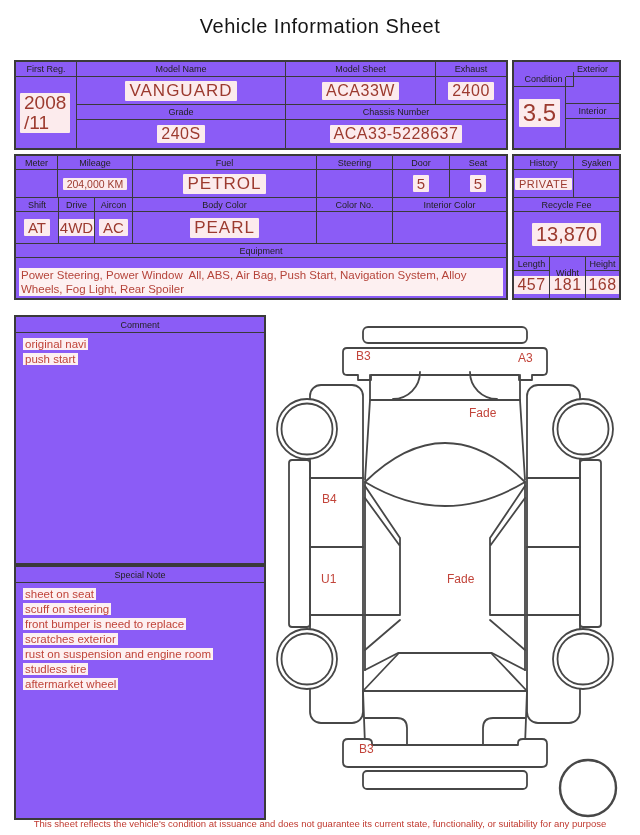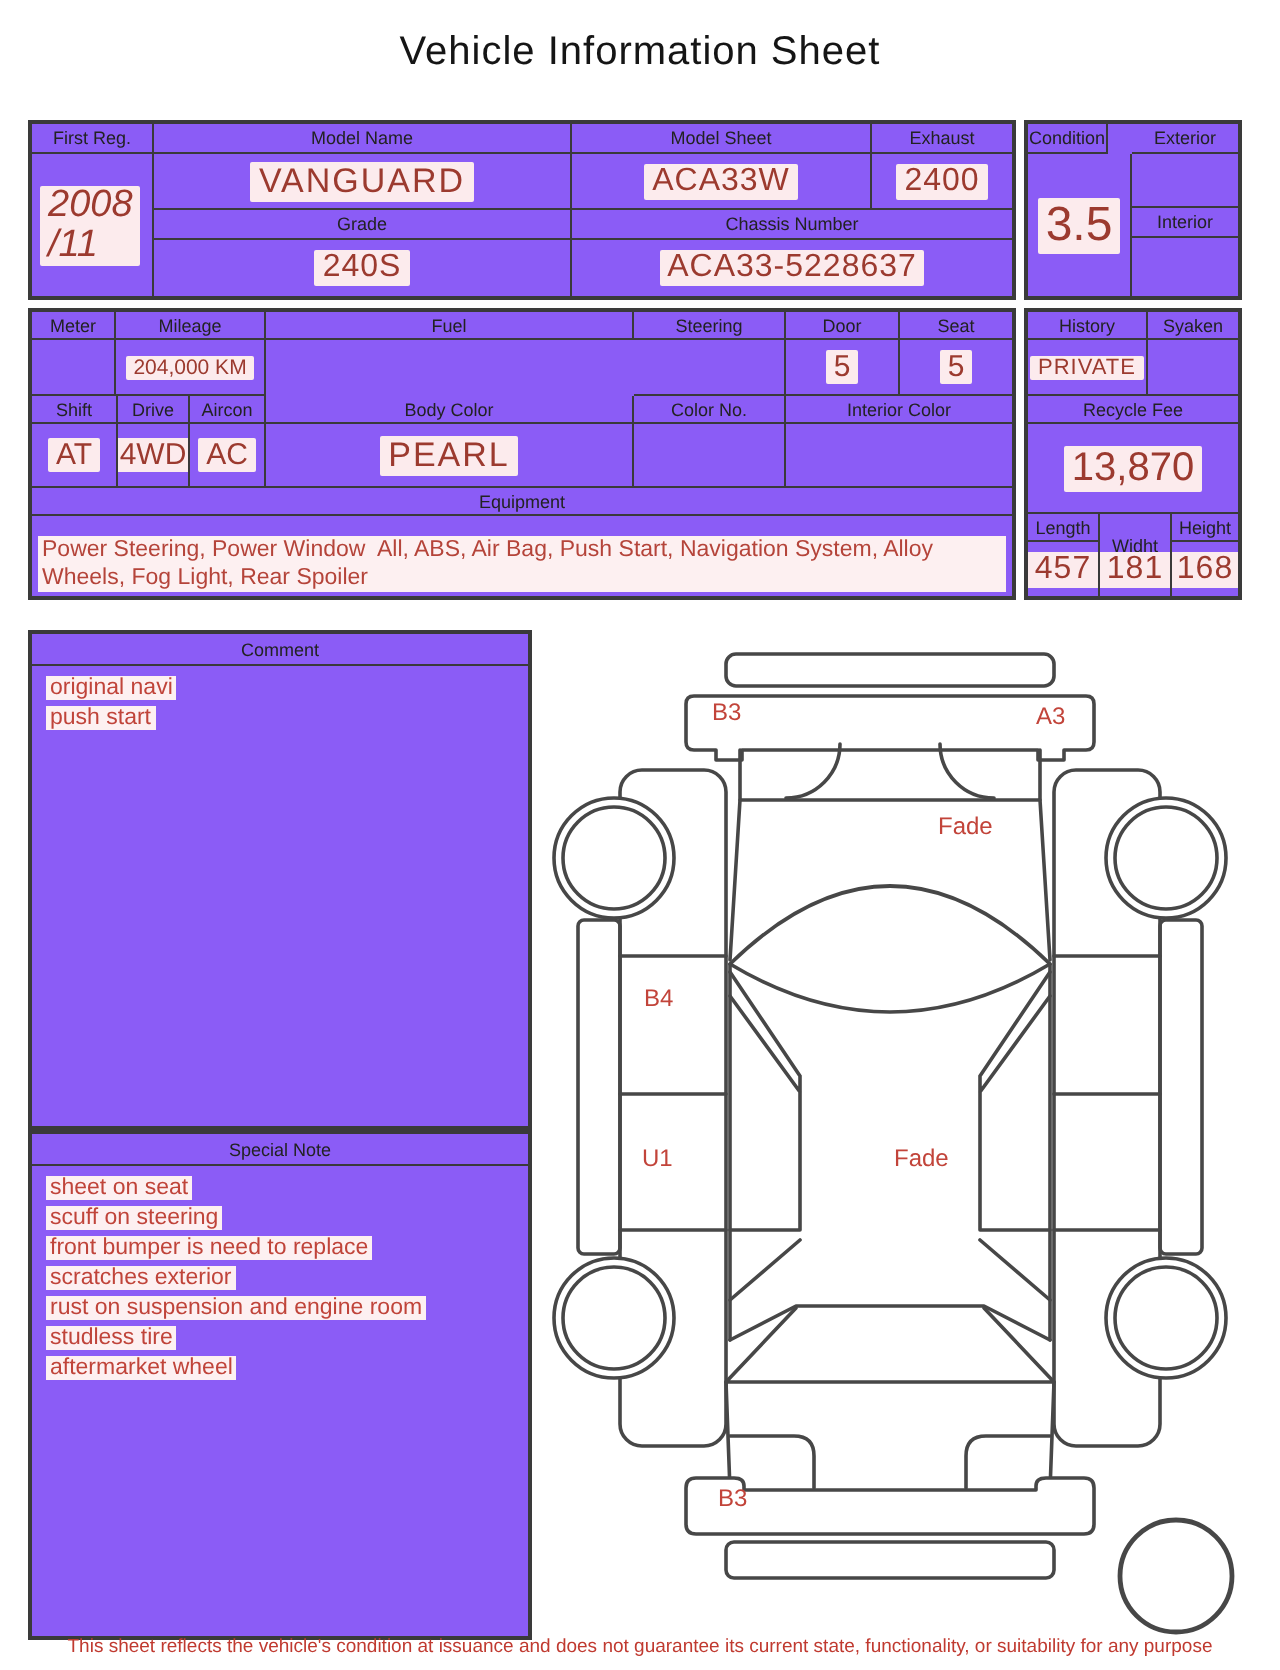--- a/index.html
+++ b/index.html
@@ -9,21 +9,21 @@
          font-size:20px;font-weight:400;letter-spacing:.5px;color:#151515;}
   .box{position:absolute;border:2px solid #3a3a3a;background:#8b5cf6;box-sizing:border-box;}
   .c{position:absolute;box-sizing:border-box;display:flex;align-items:center;
      justify-content:center;overflow:hidden;white-space:nowrap;}
   .br{border-right:1px solid #3a3a3a;}
   .bb{border-bottom:1px solid #3a3a3a;}
   .hd{font-size:9px;color:#222;}
   .red{color:#9c3a2f;}
   .hl{background:#fcebed;padding:0 4px;border-radius:1px;}
   .hl2{background:#fdf0f1;padding:0 2px;}
-  .pre{white-space:pre-line;font-style:italic;}
+  .pre{white-space:pre-line;}
   .v17{font-size:17px;letter-spacing:1px;}
   .v16{font-size:16px;letter-spacing:.5px;}
   .v15{font-size:15px;}
   .v24{font-size:24px;}
   .v20{font-size:20px;}
   .v19{font-size:19px;line-height:20px;}
   .v11{font-size:11px;letter-spacing:.5px;}
   .v10{font-size:10.5px;}
   .eq{justify-content:flex-start;align-items:flex-end;text-align:left;
       white-space:pre-wrap;font-size:11.5px;line-height:14px;padding:2px 3px;color:#b5443a;}
@@ -71,41 +71,44 @@
 
     <div class="c br red v16" style="left:61px;top:58px;width:209px;height:28px;">
         <span class="hl">240S</span>
       </div>
     <div class="c red v16" style="left:270px;top:58px;width:220px;height:28px;">
         <span class="hl">ACA33-5228637</span>
       </div>
   </div>
 
   <div class="box" style="left:512px;top:60px;width:109px;height:90px;">
-    <div class="c hd br bb" style="left:0;top:0;width:40px;height:15px;">Condition</div>
+    <div class="c hd br bb" style="left:0;top:10px;width:60px;height:15px;">Condition</div>
     <div class="c br red v24" style="left:0;top:15px;width:52px;height:71px;">
         <span class="hl">3.5</span>
       </div>
     <div class="c hd bb" style="left:52px;top:0;width:53px;height:15px;">Exterior</div>
     <div class="c bb" style="left:52px;top:15px;width:53px;height:27px;"></div>
     <div class="c hd bb" style="left:52px;top:42px;width:53px;height:15px;">Interior</div>
     <div class="c" style="left:52px;top:57px;width:53px;height:29px;"></div>
   </div>
 
   <div class="box" style="left:14px;top:154px;width:494px;height:146px;">
     <div class="c hd br bb" style="left:0;top:0;width:42px;height:14px;">Meter</div>
     <div class="c hd br bb" style="left:42px;top:0;width:75px;height:14px;">Mileage</div>
     <div class="c hd br bb" style="left:117px;top:0;width:184px;height:14px;">Fuel</div>
     <div class="c hd br bb" style="left:301px;top:0;width:76px;height:14px;">Steering</div>
     <div class="c hd br bb" style="left:377px;top:0;width:57px;height:14px;">Door</div>
     <div class="c hd bb" style="left:434px;top:0;width:56px;height:14px;">Seat</div>
 
     <div class="c br bb" style="left:0;top:14px;width:42px;height:28px;"></div>
     <div class="c br bb red v10" style="left:42px;top:14px;width:75px;height:28px;">
         <span class="hl">204,000 KM</span>
+      </div>
+    <div class="c br bb red v17" style="left:117px;top:14px;width:184px;height:28px;">
+        <span class="hl">PETROL</span>
       </div>
     <div class="c br bb" style="left:301px;top:14px;width:76px;height:28px;"></div>
     <div class="c br bb red v15" style="left:377px;top:14px;width:57px;height:28px;">
         <span class="hl">5</span>
       </div>
     <div class="c bb red v15" style="left:434px;top:14px;width:56px;height:28px;">
         <span class="hl">5</span>
       </div>
 
     <div class="c hd br bb" style="left:0;top:42px;width:43px;height:14px;">Shift</div>

